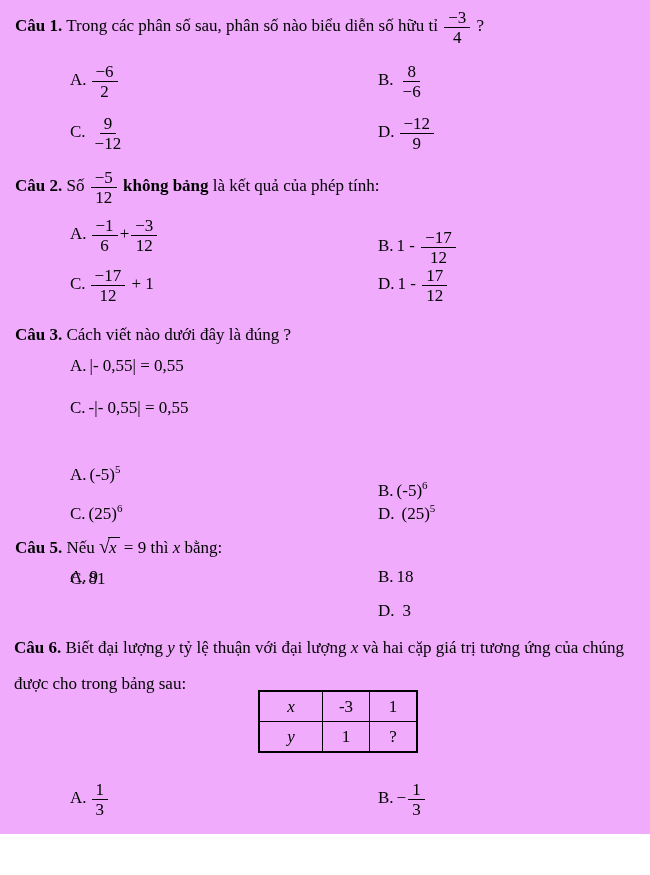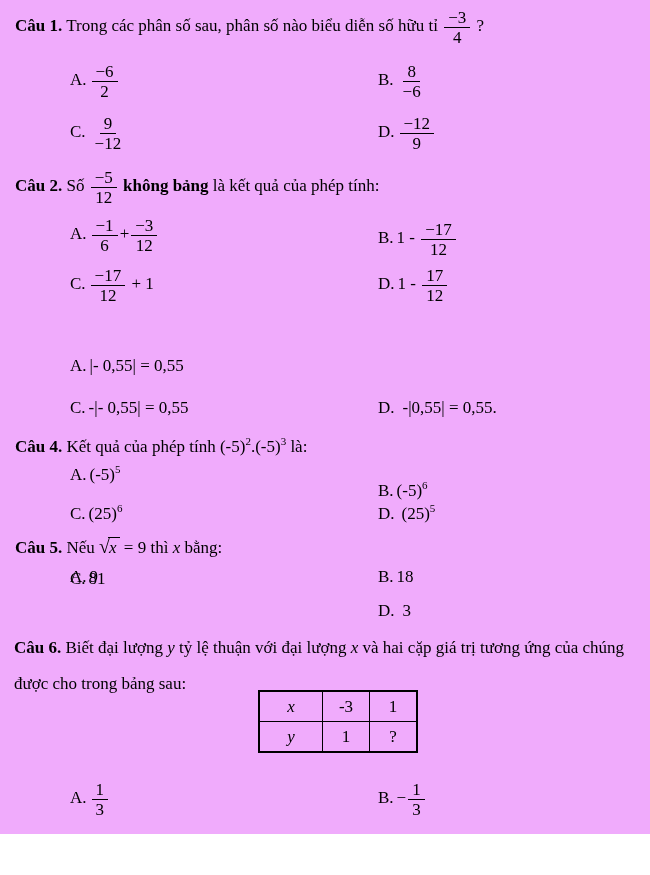--- a/index.html
+++ b/index.html
@@ -84,21 +84,21 @@
   </div>
   <div class="opt colA" style="top:216px">
     <span class="okey">A.</span><span class="frac">
         <span class="num">−1</span>
         <span class="den">6</span>
       </span><span>+</span><span class="frac">
         <span class="num">−3</span>
         <span class="den">12</span>
       </span>
   </div>
-  <div class="opt colB" style="top:220px">
+  <div class="opt colB" style="top:228px">
     <span class="okey">B.</span><span>1 -</span>
     <span class="frac">
         <span class="num">−17</span>
         <span class="den">12</span>
       </span>
   </div>
   <div class="opt colA" style="top:266px">
     <span class="okey">C.</span><span class="frac">
         <span class="num">−17</span>
         <span class="den">12</span>
@@ -106,35 +106,31 @@
     <span>+ 1</span>
   </div>
   <div class="opt colB" style="top:266px">
     <span class="okey">D.</span><span>1 -</span>
     <span class="frac">
         <span class="num">17</span>
         <span class="den">12</span>
       </span>
   </div>
 
+  <div class="head" style="top:324px">
+    <span class="b">Câu 3.</span>
+    <span>Cách viết nào dưới đây là đúng ?</span>
+  </div>
   <div class="opt colA" style="top:355px">
     <span class="okey">A.</span><span>|- 0,55| = 0,55</span>
   </div>
   <div class="opt colA" style="top:397px">
     <span class="okey">C.</span><span>-|- 0,55| = 0,55</span>
   </div>
-  <div class="opt colB" style="top:397px">
-    <span class="okey" style="margin-right:8px">D.</span><span>-|0,55| = 0,55.</span>
-  </div>
-
-  <div class="head" style="top:436px">
-    <span class="b">Câu 4.</span>
-    <span>Kết quả của phép tính (-5)</span><sup>2</sup><span>.(-5)</span><sup>3</sup>
-    <span>là:</span>
-  </div>
+
   <div class="opt colA" style="top:464px">
     <span class="okey">A.</span><span>(-5)</span><sup>5</sup>
   </div>
   <div class="opt colB" style="top:480px">
     <span class="okey">B.</span><span>(-5)</span><sup>6</sup>
   </div>
   <div class="opt colA" style="top:503px">
     <span class="okey">C.</span><span>(25)</span><sup>6</sup>
   </div>
   <div class="opt colB" style="top:503px">

